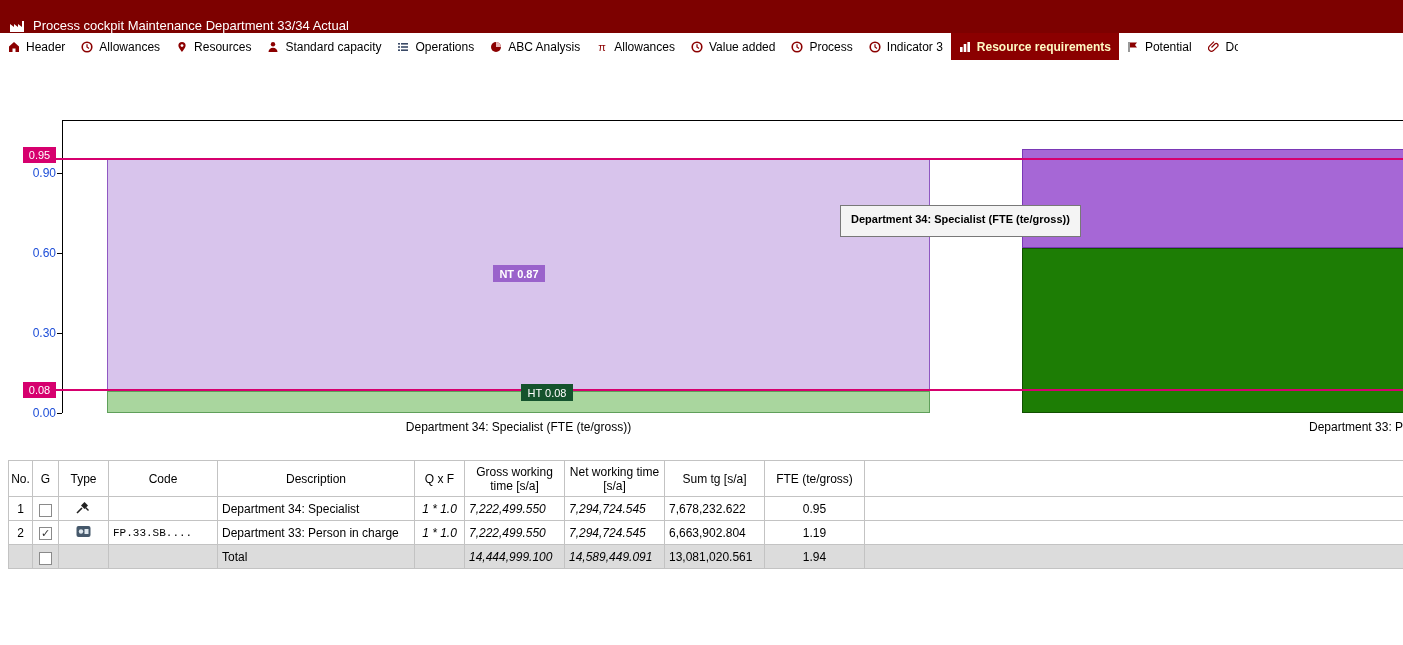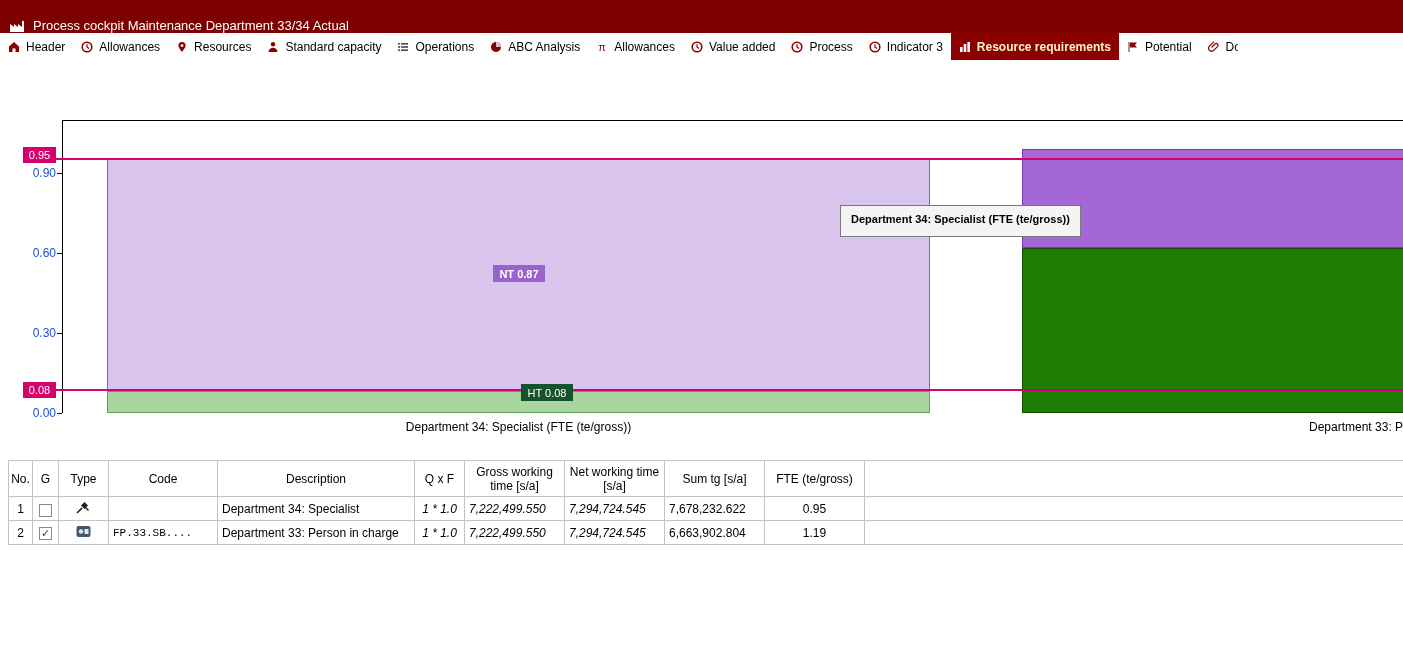--- a/index.html
+++ b/index.html
@@ -295,15 +295,32 @@
         </td>
         <td class="c-code">FP.33.SB....</td>
         <td class="c-desc">Department 33: Person in charge</td>
         <td class="c-qxf">1 * 1.0</td>
         <td class="c-num i">7,222,499.550</td>
         <td class="c-num i">7,294,724.545</td>
         <td class="c-num">6,663,902.804</td>
         <td class="c-fte">1.19</td>
         <td class="filler"></td>
       </tr>
+      <tr class="total-row">
+        <td class="c-no"></td>
+        <td class="c-g">
+          <span class="cb">
+              <span></span>
+            </span>
+        </td>
+        <td class="c-type"></td>
+        <td class="c-code"></td>
+        <td class="c-desc">Total</td>
+        <td class="c-qxf"></td>
+        <td class="c-num i">14,444,999.100</td>
+        <td class="c-num i">14,589,449.091</td>
+        <td class="c-num">13,081,020.561</td>
+        <td class="c-fte">1.94</td>
+        <td class="filler"></td>
+      </tr>
     </tbody>
   </table>
 </div>
 
 </body></html>

